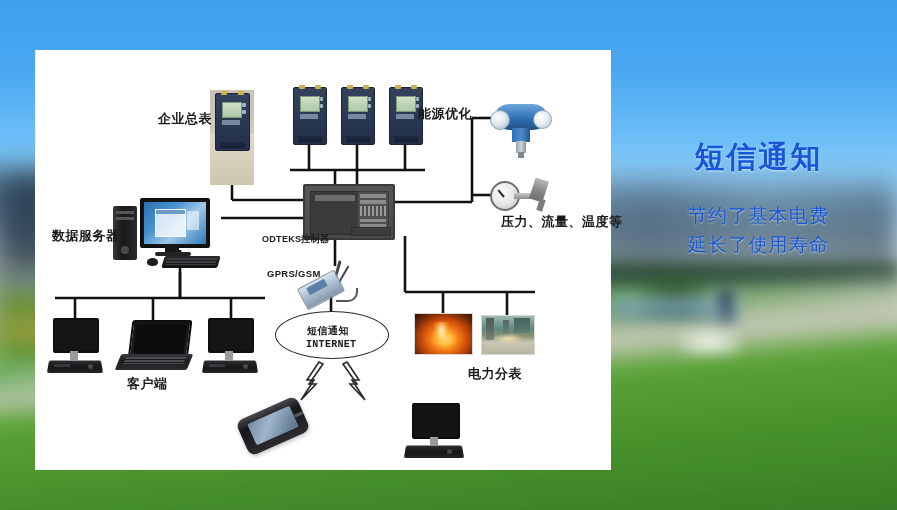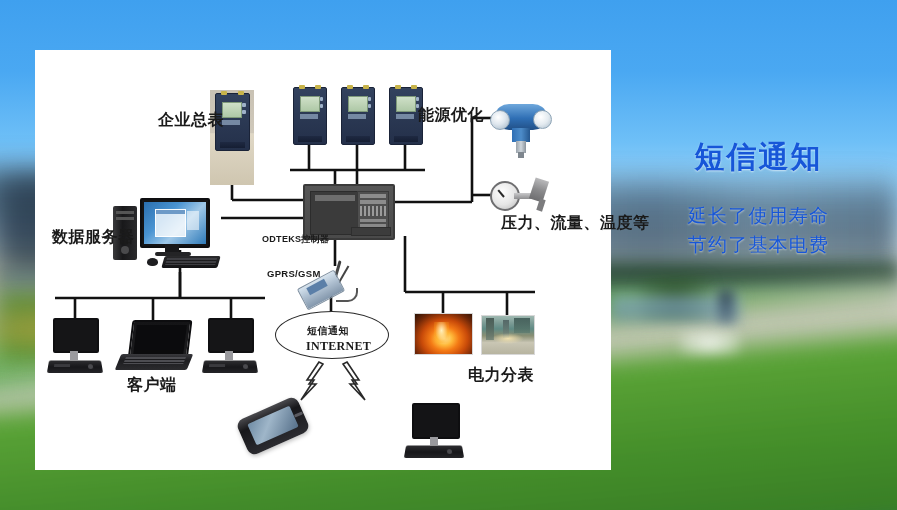--- a/index.html
+++ b/index.html
@@ -114,33 +114,33 @@
 
   
   .lbl {
     position: absolute;
     color: #1a1a1a;
     font-family: "DejaVu Sans", "Liberation Sans", sans-serif;
     font-weight: bold;
     white-space: nowrap;
     line-height: 1;
   }
-  .lbl-cn { font-size: 16px; letter-spacing: 0.5px; }
+  .lbl-cn { font-size: 13px; letter-spacing: 0.5px; }
   .lbl-en { font-size: 9px; font-family: "Liberation Sans", sans-serif; letter-spacing: 0.3px; }
 
   #lbl-main-meter   { left: 123px; top: 62px; }
   #lbl-sub-meter    { left: 383px; top: 57px; }
   #lbl-sensors      { left: 466px; top: 165px; }
   #lbl-controller   { left: 227px; top: 185px; text-align: right; }
   #lbl-server       { left: 17px;  top: 179px; }
   #lbl-gprs         { left: 232px; top: 219px; font-weight: bold; font-size: 9.5px; }
   #lbl-client       { left: 92px;  top: 327px; }
   #lbl-equipment    { left: 433px; top: 317px; }
   #cloud-t1 { left: 272px; top: 276px; font-size: 10px; }
-  #cloud-t2 { left: 271px; top: 290px; font-size: 12px; font-family: Liberation Serif, serif; }
+  #cloud-t2 { left: 271px; top: 290px; font-size: 10px; font-family: Liberation Mono, monospace; }
 
   
   .dev { position: absolute; }
 
   
   #main-meter-card {
     left: 175px; top: 40px; width: 44px; height: 95px;
     background: linear-gradient(to bottom, #c9c2b4 0%, #cfc8ba 45%, #e0d8c6 46%, #cfc6b0 100%);
   }
   .meter-body {
@@ -724,17 +724,17 @@
       <div class="lbl lbl-cn" id="lbl-server">数据服务器</div>
       <div class="lbl lbl-en" id="lbl-gprs">GPRS/GSM</div>
       <div class="lbl lbl-cn" id="lbl-client">客户端</div>
       <div class="lbl lbl-cn" id="lbl-equipment">电力分表</div>
 
     </div>
   </div>
 
   <div id="right-text">
     <div id="headline">短信通知</div>
+    <div class="subline">节约了基本电费</div>
     <div class="subline">延长了使用寿命</div>
-    <div class="subline">节约了基本电费</div>
   </div>
 
 </div>
 
 </body></html>

